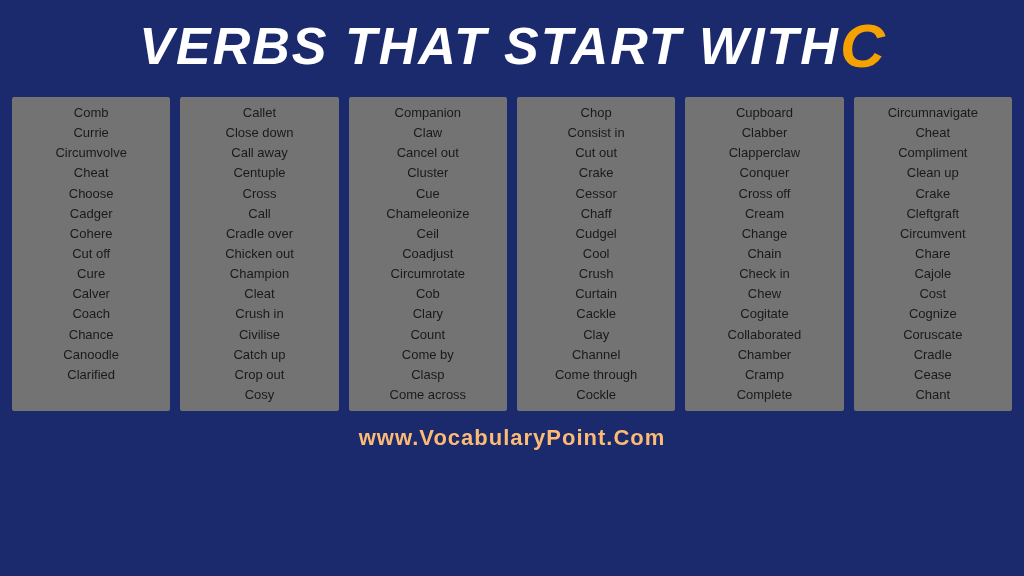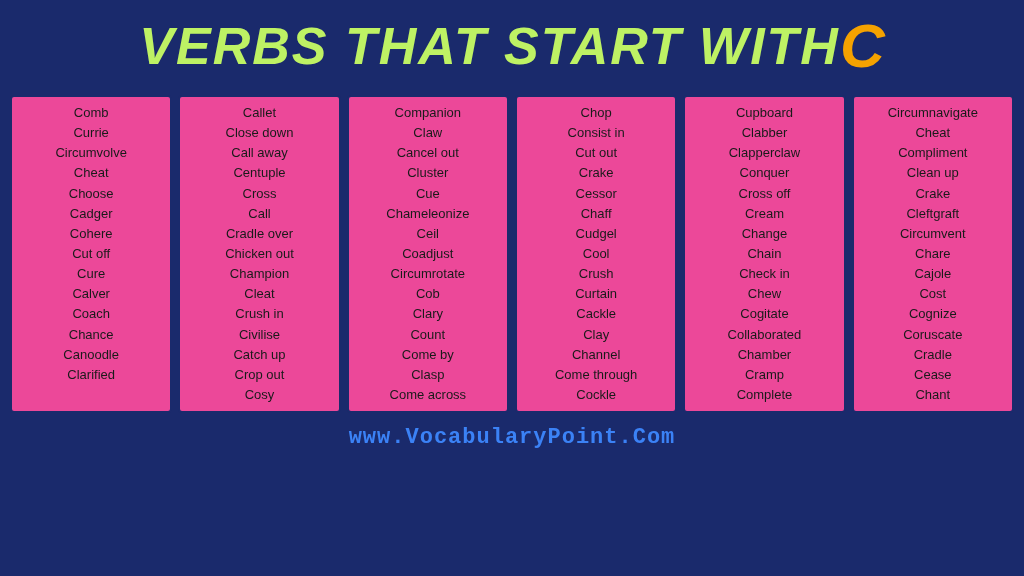--- a/index.html
+++ b/index.html
@@ -13,21 +13,21 @@
 
     .header {
       background: #1a2a6c;
       padding: 10px 20px 8px 20px;
       display: flex;
       align-items: center;
       justify-content: center;
     }
 
     .header-title {
-      color: #bef264;
+      color: #ffffff;
       font-size: 52px;
       font-weight: 900;
       font-style: italic;
       text-transform: uppercase;
       letter-spacing: 2px;
     }
 
     .header-letter {
       color: #f5a200;
       font-size: 62px;
@@ -37,21 +37,21 @@
 
     .columns-container {
       display: flex;
       gap: 6px;
       padding: 6px 10px;
       background: #1a2a6c;
     }
 
     .column {
       flex: 1;
-      background: #ec4899;
+      background: #737373;
       border: 2px solid #1a2a6c;
       border-radius: 4px;
       padding: 6px 4px;
       display: flex;
       flex-direction: column;
       align-items: center;
     }
 
     .word {
       font-size: 13px;
@@ -61,25 +61,24 @@
       font-family: Arial, sans-serif;
     }
 
     .footer {
       background: #1a2a6c;
       padding: 6px;
       text-align: center;
     }
 
     .footer-url {
-      color: #3b82f6;
+      color: #fdba74;
       font-size: 22px;
       font-weight: bold;
       letter-spacing: 1px;
-      font-family: Liberation Mono, monospace;
     }
   </style>
 </head>
 <body>
 
 <div class="header">
   <span class="header-title">VERBS THAT START WITH</span>
   <span class="header-letter">C</span>
 </div>
 

